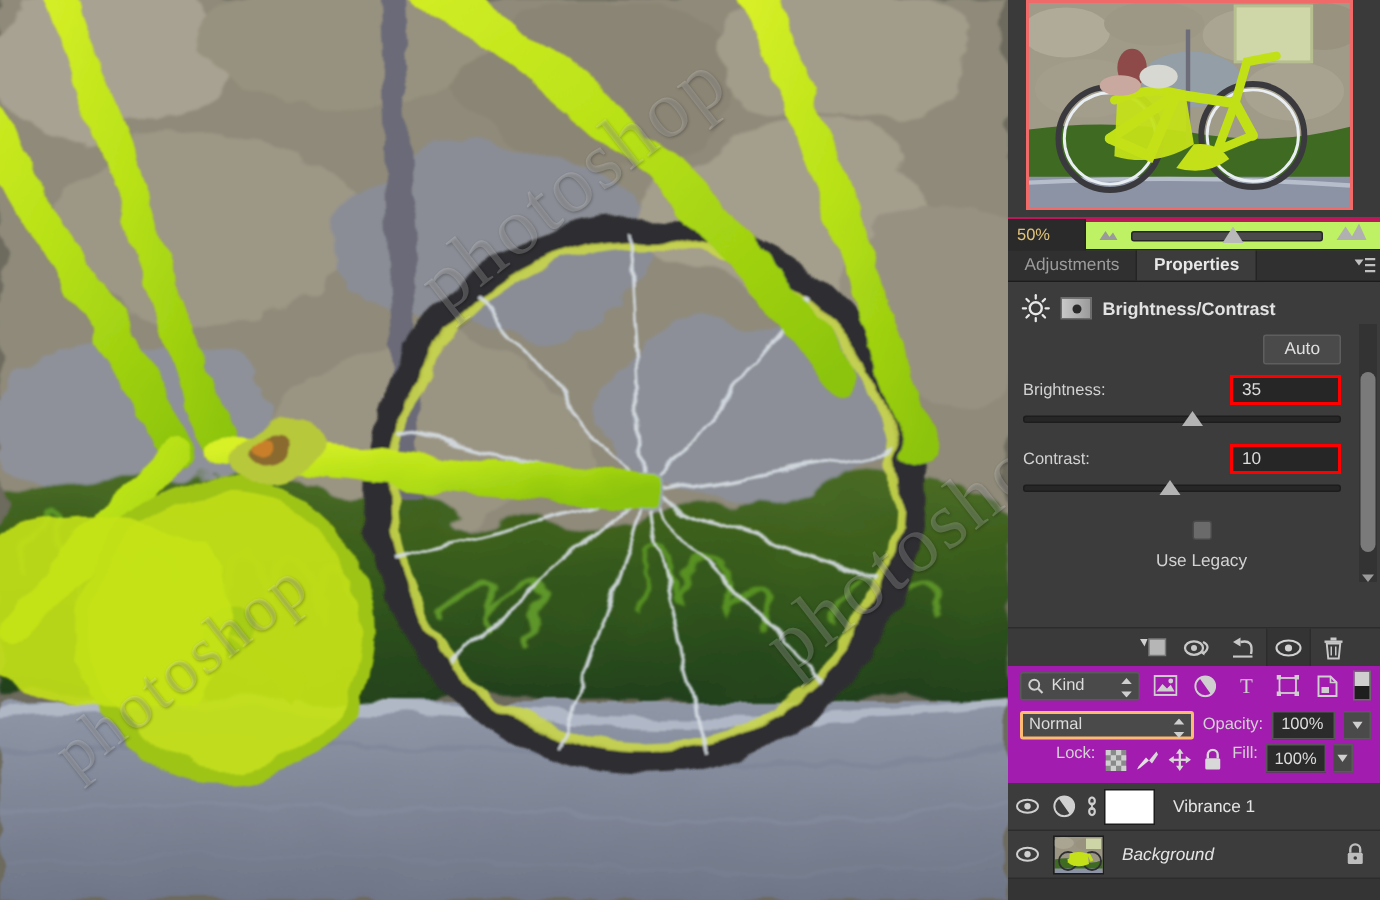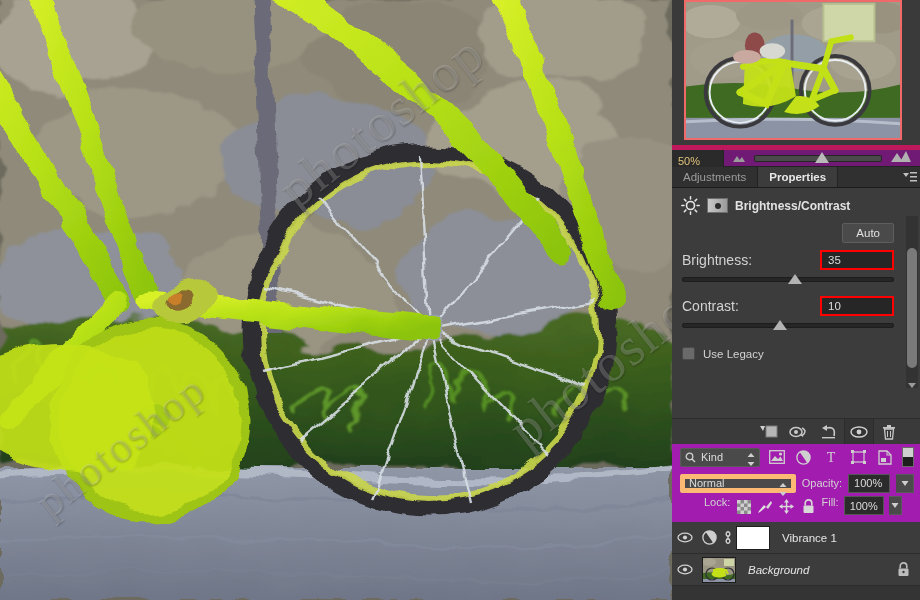--- a/index.html
+++ b/index.html
@@ -37,22 +37,22 @@
 
   
   #navigator { height: 145px; background: #3a3a3a; position: relative; padding: 3px 14px 0 10px; }
   #nav-thumb {
     position: absolute; left: 12px; top: 0; width: 218px; height: 140px;
     border: 2px solid #f06a6a; overflow: hidden; background: #7d7a6c;
   }
   #nav-art { position: absolute; inset: 0; }
 
   #zoombar {
-    height: 22px; background: #701a75; display: flex; 
-    border-top: 5px solid #be185d; border-bottom: 1px solid #232323;
+    height: 22px; background: #bef264; display: flex; align-items: center;
+    border-top: 3px solid #be185d; border-bottom: 1px solid #232323;
   }
   #zoom-val {
     width: 52px; height: 22px; background: #2a2a2a; color: #e0c37a;
     font-size: 11px; display: flex; align-items: center; padding-left: 6px;
     border-right: 1px solid #232323;
   }
   #zoom-slider-wrap { flex: 1; display: flex; align-items: center; gap: 8px; padding: 0 8px; }
   .mt-small, .mt-big { display: block; }
   .track-z { flex: 1; height: 7px; background: #4a4a4a; border: 1px solid #262626; border-radius: 2px; position: relative; }
   .thumb-z {
@@ -84,34 +84,34 @@
   .preset-chip .dot { width: 6px; height: 6px; border-radius: 50%; background: #2a2a2a; }
 
   .auto-row { display: flex; justify-content: flex-end; padding: 2px 26px 6px 0; }
   .btn-auto {
     background: #4a4a4a; border: 1px solid #5e5e5e; border-radius: 2px;
     color: #e0e0e0; font-size: 11.5px; padding: 3px 13px; cursor: pointer;
   }
 
   .ctl { padding: 0 26px 0 10px; }
   .ctl-head { display: flex; justify-content: space-between; align-items: center; height: 22px; }
-  .ctl-label { font-size: 14px; color: #d2d2d2; }
+  .ctl-label { font-size: 11px; color: #d2d2d2; }
   .val-box {
     width: 74px; height: 20px; background: #262626; border: 2px solid #ff0000;
     color: #dcdcdc; font-size: 11.5px; display: flex; align-items: center; padding-left: 6px;
   }
   .slider { position: relative; height: 14px; margin-top: 2px; }
   .track { position: absolute; top: 4px; left: 0; right: 0; height: 5px; background: #262626; border: 1px solid #1d1d1d; border-radius: 2px; }
   .thumb {
     position: absolute; top: 1px;
     width: 0; height: 0; border-left: 7px solid transparent; border-right: 7px solid transparent;
     border-bottom: 10px solid #b3b3b3;
   }
 
-  .legacy-row { display: flex; align-items: center; gap: 8px; padding: 14px 0 0 10px; }
+  .legacy-row { display: flex; align-items: center; gap: 8px; padding: 14px 0 0 10px; flex-direction: column; }
   .cbox { width: 13px; height: 13px; background: #6a6a6a; border: 1px solid #4a4a4a; border-radius: 2px; }
   .legacy-lbl { font-size: 11.5px; color: #d2d2d2; }
 
   #props-scroll {
     position: absolute; right: 2px; top: 28px; width: 12px; bottom: 30px;
     background: #333;
   }
   #props-scroll .bar { position: absolute; left: 1px; top: 32px; width: 10px; height: 120px; background: #7a7a7a; border-radius: 5px; }
   #props-scroll .arrow-b { position: absolute; bottom: 0; left: 2px; width: 0; height: 0; border-left: 4px solid transparent; border-right: 4px solid transparent; border-top: 5px solid #9a9a9a; }
 
@@ -129,21 +129,21 @@
     width: 86px; height: 19px; background: #4a4a4a; border: 1px solid #5a5a5a; border-radius: 2px;
     display: flex; align-items: center; gap: 5px; padding: 0 4px; position: relative;
   }
   .kind-select .lbl { font-size: 11px; color: #dcdcdc; }
   .updown { position: absolute; right: 4px; top: 3px; }
   .fbtn { width: 23px; height: 21px; display: flex; align-items: center; justify-content: center; cursor: pointer; }
   .toggle-chip { width: 13px; height: 20px; border: 1px solid #6a6a6a; background: linear-gradient(180deg,#cfcfcf 50%, #1e1e1e 50%); }
 
   .blendrow { height: 26px; display: flex; align-items: center; padding: 0 6px 0 8px; gap: 6px; }
   .blend-select {
-    width: 116px; height: 19px; background: #4a4a4a; border: 5px solid #fdba74; border-radius: 2px;
+    width: 116px; height: 19px; background: #4a4a4a; border: 2px solid #fdba74; border-radius: 2px;
     display: flex; align-items: center; padding: 0 4px; position: relative;
   }
   .blend-select .lbl { font-size: 11px; color: #dcdcdc; }
   .mini-lbl { font-size: 11px; color: #d2d2d2; }
   .num-field {
     height: 19px; background: #2b2b2b; border: 1px solid #565656; color: #dcdcdc;
     font-size: 11px; display: flex; align-items: center; padding: 0 5px;
   }
   .stepper { width: 18px; height: 19px; background: #4a4a4a; border: 1px solid #5a5a5a; border-left: none; display: flex; align-items: center; justify-content: center; }
 

